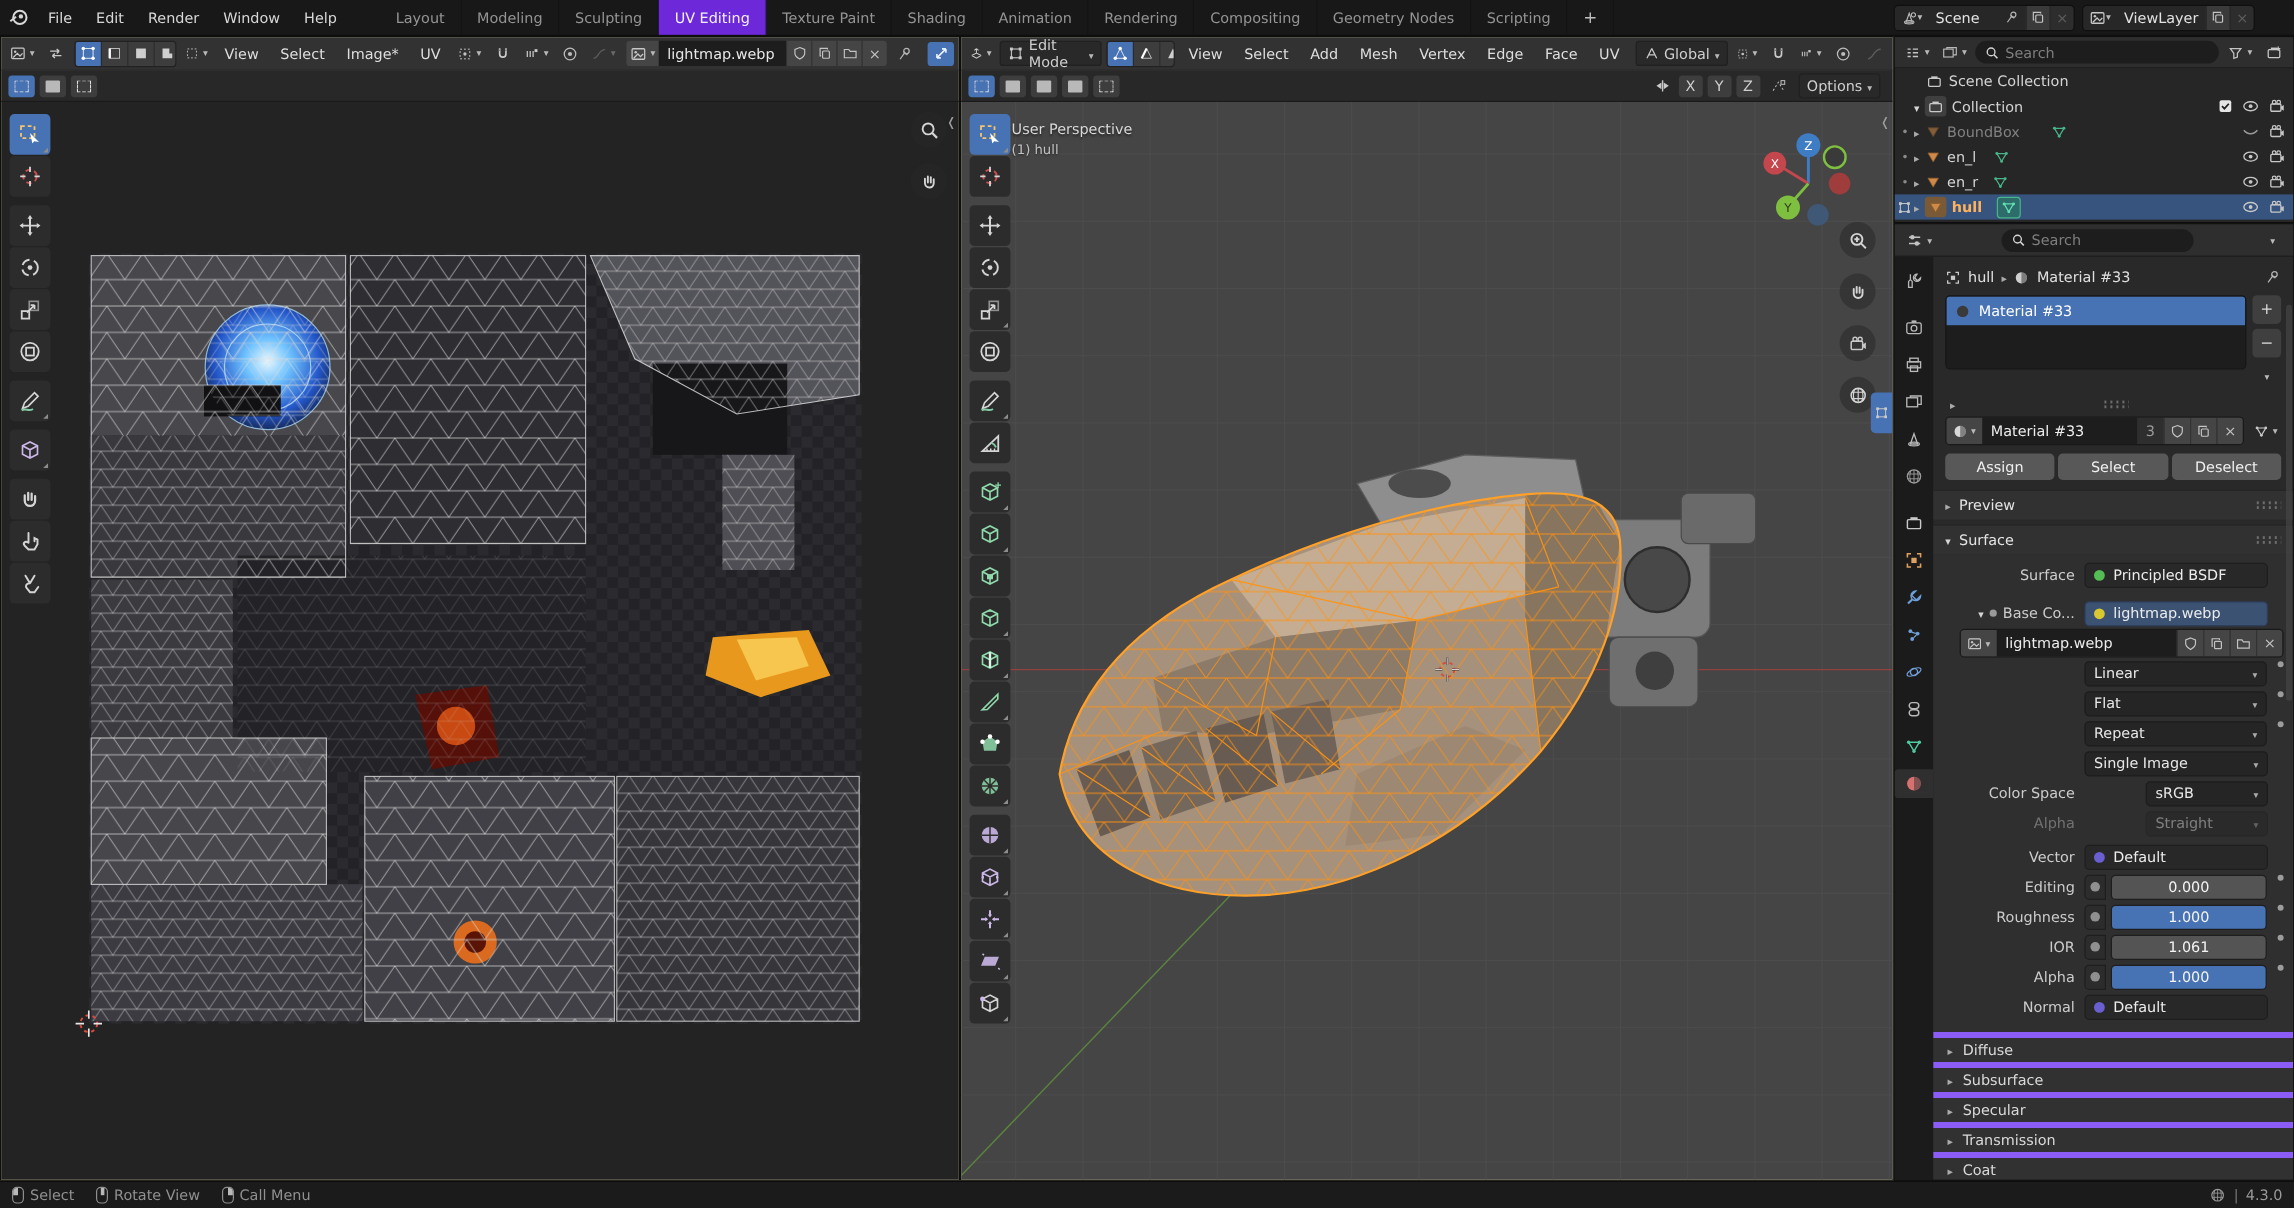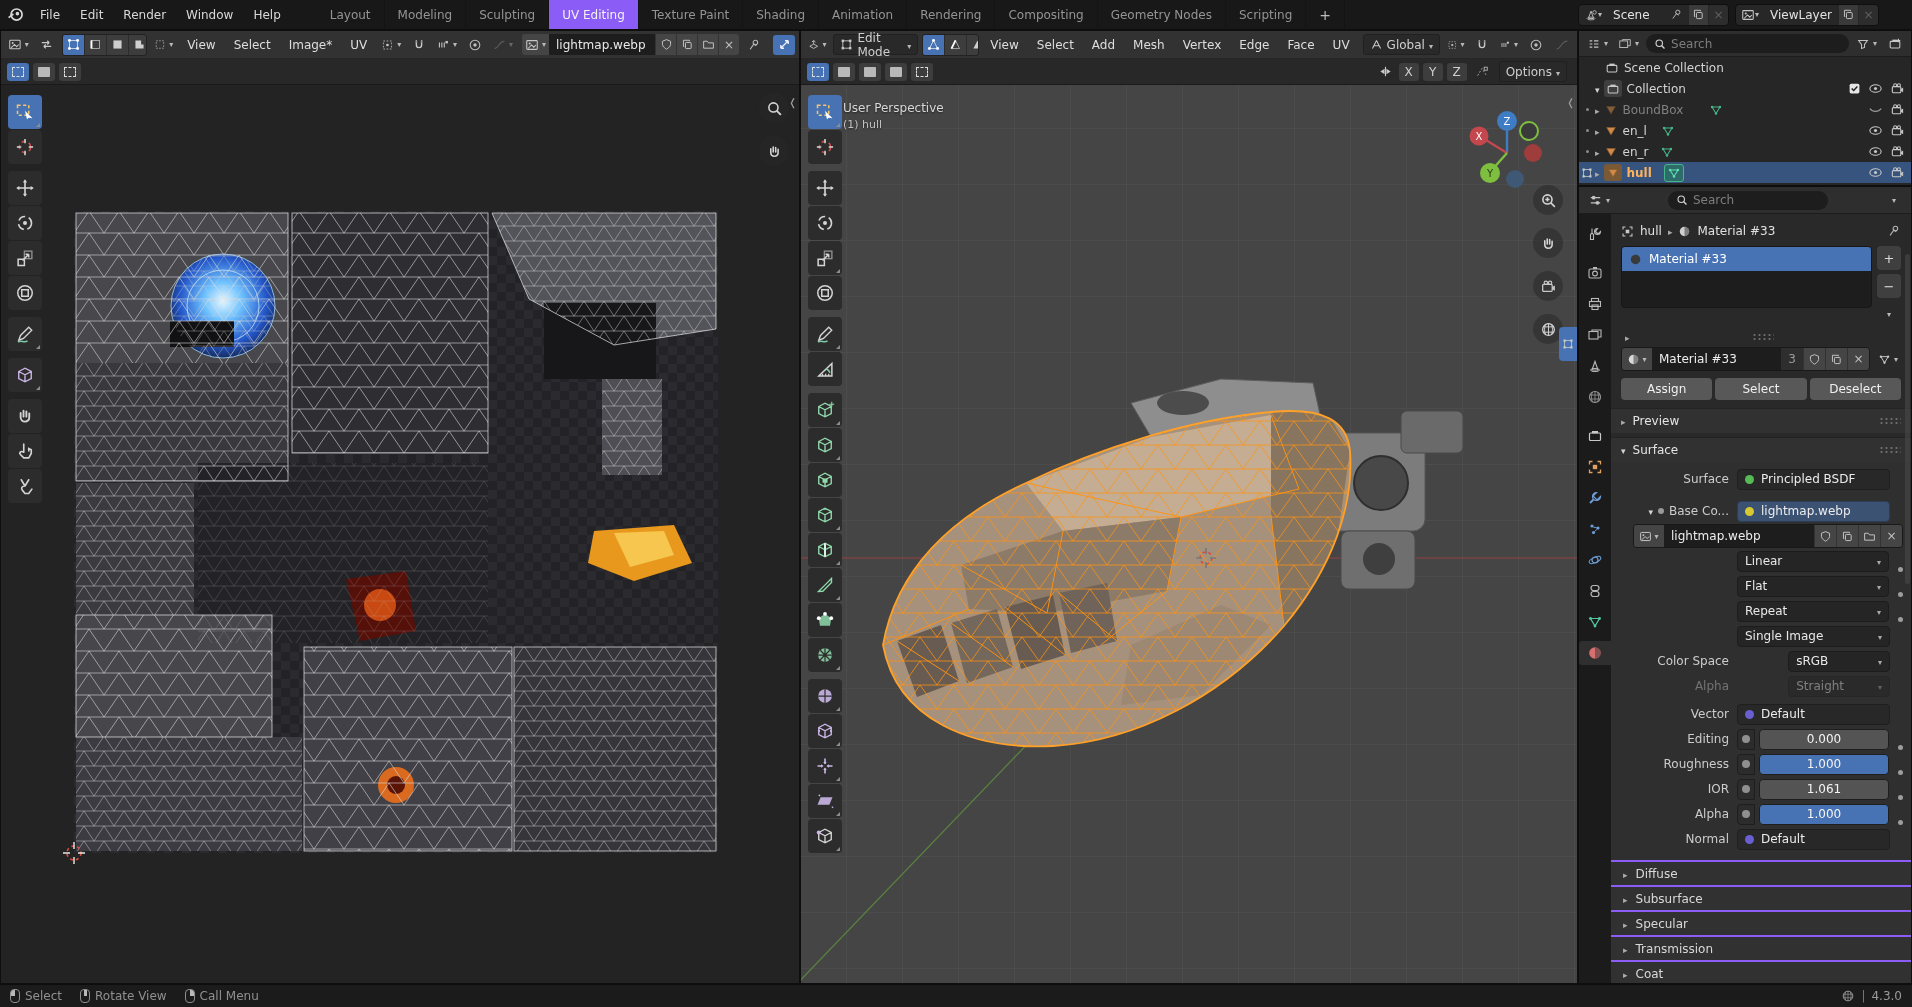--- a/index.html
+++ b/index.html
@@ -17,21 +17,21 @@
   .grip{width:22px;height:8px;background-image:radial-gradient(circle,#7c7c7c 1px,transparent 1.2px);background-size:5px 4px;opacity:.8}
   input{background:transparent;border:none;outline:none;color:#cfcfcf;font:inherit;width:100%}
   input::placeholder{color:#7e7e7e}
 
   
   .topbar{position:absolute;left:0;top:0;width:1912px;height:30px;background:#181818;display:flex;align-items:center;border-bottom:1px solid #0e0e0e}
   .blogo{width:30px;display:flex;justify-content:center}
   .tmenu{padding:0 10px;color:#d8d8d8;height:100%;display:flex;align-items:center;cursor:pointer}
   .wstabs{display:flex;margin-left:26px;height:100%;align-items:stretch}
   .wstab{padding:0 13px;display:flex;align-items:center;color:#949494;cursor:pointer;border-right:1px solid #141414}
-  .wstab.active{background:#8b5cf6;color:#f2f2f2}
+  .wstab.active{background:#6d28d9;color:#f2f2f2}
   .wstab.add{color:#bdbdbd;font-size:14px}
   .tb-right{margin-left:auto;display:flex;align-items:center;gap:6px;padding-right:8px;width:334px}
   .pill{display:flex;align-items:center;background:#272727;border:1px solid #0f0f0f;border-radius:4px;height:22px;overflow:hidden}
   .pill .seg{padding:0 5px;display:flex;align-items:center;height:100%}
   .pill .name{color:#e2e2e2;padding:0 6px;min-width:58px}
   .pill .btn{background:#3a3a3a;border-left:1px solid #262626;width:20px;justify-content:center;display:flex;align-items:center;height:100%}
   .pill .btn.dim{opacity:.35}
 
   
   .area{position:absolute;background:#fef9c3;border:1px solid #0e0e0e}
@@ -101,34 +101,34 @@
   .dbname{flex:1;background:#1d1d1d;display:flex;align-items:center;padding:0 7px;color:#ededed}
   .dbusers{width:22px;background:#2e2e2e;color:#9a9a9a;display:flex;align-items:center;justify-content:center}
   .dbbtn{width:22px;background:#454545;border-left:1px solid #333;display:flex;align-items:center;justify-content:center}
   .btnrow{display:flex;gap:3px;padding:4px 10px}
   .obtn{flex:1;height:22px;background:#585858;border-radius:4px;display:flex;align-items:center;justify-content:center;color:#f0f0f0;cursor:pointer}
   .panelhdr{height:25px;background:#313131;border-top:1px solid #232323;display:flex;align-items:center;gap:7px;padding:0 10px;color:#e4e4e4;cursor:pointer;margin-top:4px}
   .panelhdr .grip{margin-left:auto}
   .panelbody{background:#2f2f2f;padding:4px 0 8px}
   .prow{display:flex;align-items:center;height:24px;padding:0 8px;margin:1px 0}
   .plabel{width:118px;text-align:right;padding-right:8px;color:#cccccc;flex:none}
-  .pwidget{flex:1;display:flex;align-items:flex-end;gap:4px;min-width:0}
+  .pwidget{flex:1;display:flex;align-items:flex-start;gap:4px;min-width:0}
   .nodefield{flex:1;background:#282828;border:1px solid #1e1e1e;border-radius:4px;height:21px;display:flex;align-items:center;gap:7px;padding:0 7px;color:#ececec}
   .nodefield.bluebg{background:#3b5273;border-color:#2c3d57}
   .ndot{width:9px;height:9px;border-radius:50%;flex:none}
   .dd{flex:1;background:#252525;border:1px solid #1c1c1c;border-radius:4px;height:21px;display:flex;align-items:center;padding:0 7px;color:#e8e8e8}
   .dd .cvr{margin-left:auto}
   .cvr::after{content:"▾";font-size:8px;color:#aaa}
   .slider{flex:1;height:21px;border-radius:4px;background:#545454;position:relative;display:flex;align-items:center;justify-content:center;color:#f4f4f4;overflow:hidden;border:1px solid #1e1e1e}
   .slider.fill{background:#4772b3}
   .sock{width:18px;height:21px;background:#2c2c2c;border:1px solid #1e1e1e;border-radius:4px 0 0 4px;display:flex;align-items:center;justify-content:center;flex:none}
   .sock i{width:8px;height:8px;border-radius:50%;background:#8f8f8f;display:block}
   .adot{width:5px;height:5px;border-radius:50%;background:#9d9d9d;margin-left:5px;flex:none}
   .dimrow{opacity:.42}
-  .cpanel{height:25px;background:#313131;border-top:2px solid #8b5cf6;display:flex;align-items:center;gap:8px;padding:0 12px;color:#d9d9d9;cursor:pointer}
+  .cpanel{height:25px;background:#313131;border-top:5px solid #8b5cf6;display:flex;align-items:center;gap:8px;padding:0 12px;color:#d9d9d9;cursor:pointer}
   .pscroll{position:absolute;right:1px;top:40px;width:5px;height:330px;background:#4a4a4a;border-radius:3px;opacity:.6}
 
   
   .statusbar{position:absolute;left:0;top:984px;width:1912px;height:23px;background:#1b1b1b;border-top:1px solid #0d0d0d;display:flex;align-items:center;padding:0 10px;color:#909090;gap:18px}
   .mouse{display:inline-block;width:10px;height:14px;border:1px solid #8e8e8e;border-radius:4px;position:relative;margin-right:5px;vertical-align:-3px}
   .mouse.l::before{content:"";position:absolute;left:0;top:0;width:4px;height:6px;background:#b9b9b9;border-radius:3px 0 0 0}
   .mouse.m::before{content:"";position:absolute;left:3px;top:0;width:3px;height:6px;background:#b9b9b9}
   .mouse.r::before{content:"";position:absolute;right:0;top:0;width:4px;height:6px;background:#b9b9b9;border-radius:0 3px 0 0}
   .sb-right{margin-left:auto;display:flex;align-items:center;gap:6px;color:#9a9a9a}
 </style>

